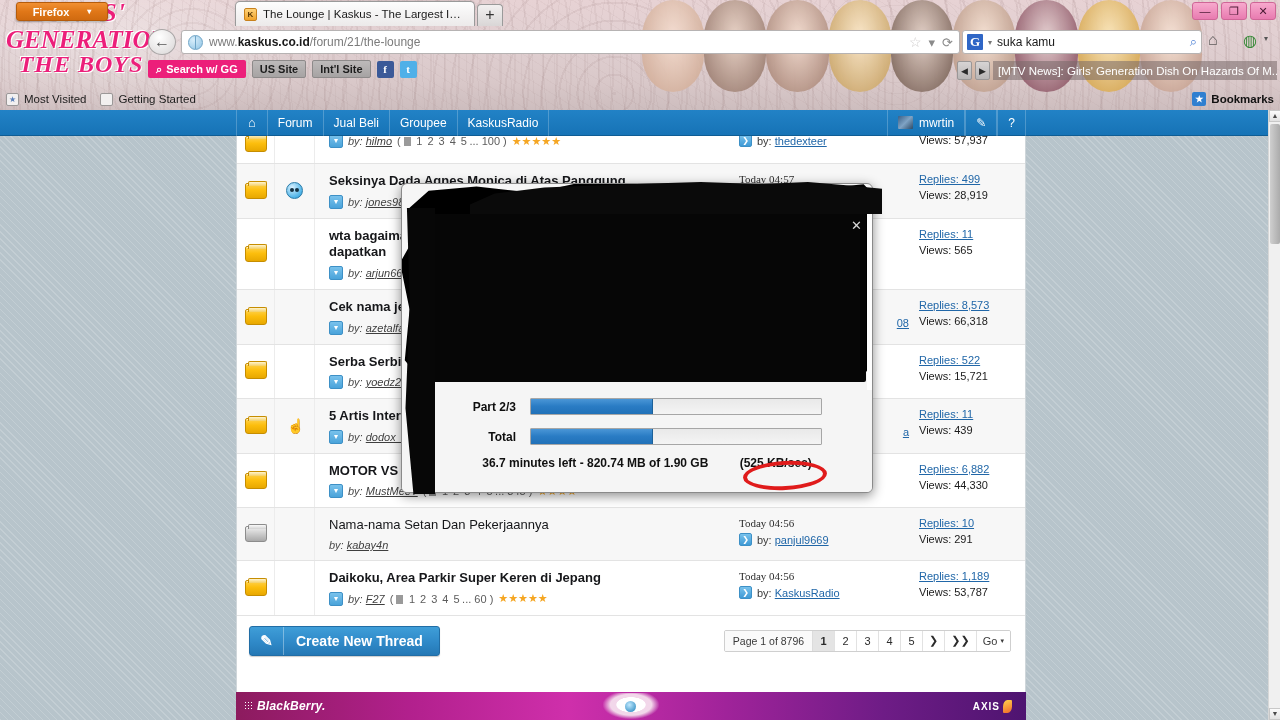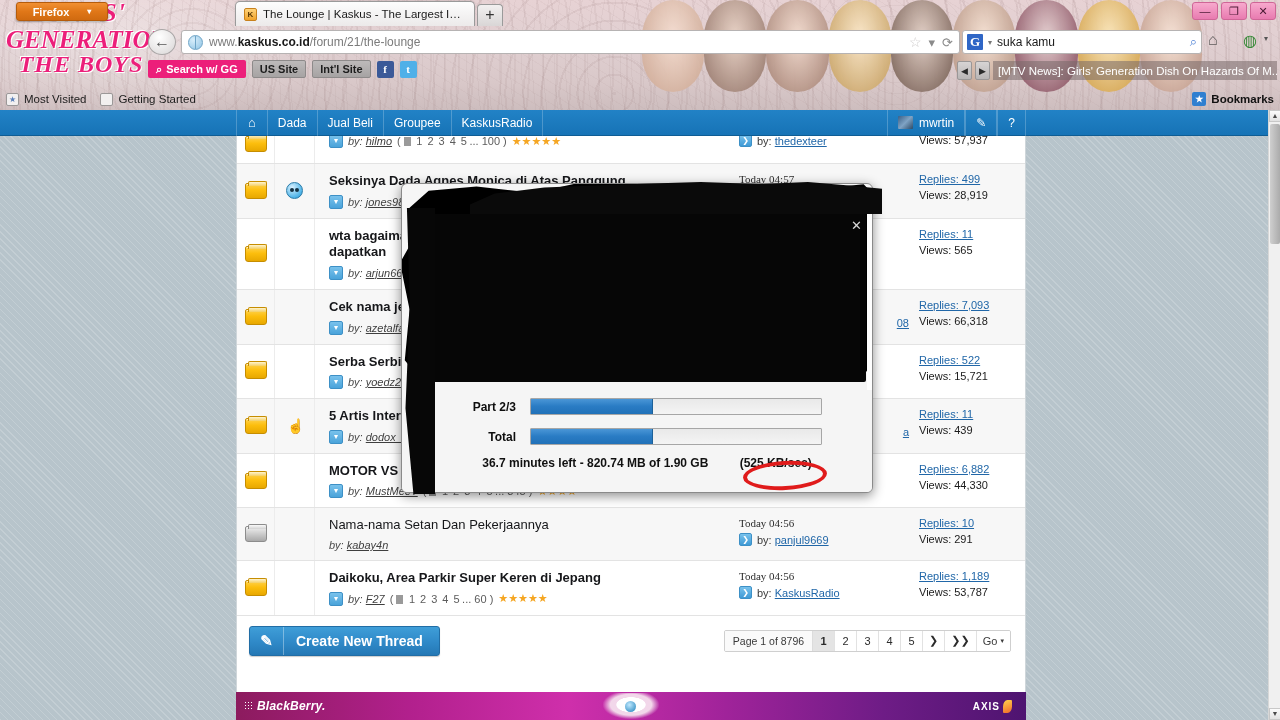--- a/index.html
+++ b/index.html
@@ -510,21 +510,21 @@
       <span>Bookmarks</span>
     </div>
   </div>
 </div>
 
 <div id="viewport">
 
   <div class="knav">
     <div class="inner">
       <div class="knav-item home">⌂</div>
-      <div class="knav-item">Dada</div>
+      <div class="knav-item">Forum</div>
       <div class="knav-item">Jual Beli</div>
       <div class="knav-item">Groupee</div>
       <div class="knav-item">KaskusRadio</div>
     </div>
     <div class="right">
       <div class="knav-item">
         <span class="avatar-sm"></span>
         <span>mwrtin</span>
       </div>
       <div class="knav-item">✎</div>
@@ -618,21 +618,21 @@
           <span class="byline"><span>by:</span> <u>azetalfa</u></span>
           <span class="pages"><span>(</span></span>
         </div>
       </div>
       <div class="c-last">
         <div class="lastpost-by" style="margin-top:18px;justify-content:flex-end">
           <span class="lnk">08</span>
         </div>
       </div>
       <div class="c-stat">
-        <span class="stat-replies">Replies: 7,093</span>
+        <span class="stat-replies">Replies: 8,573</span>
         <span class="stat-views">Views: 66,318</span>
       </div>
     </div>
 
     <div class="row">
       <div class="c-icon">
           <span class="folder"></span>
         </div>
       <div class="c-icon2"></div>
       <div class="c-main">

